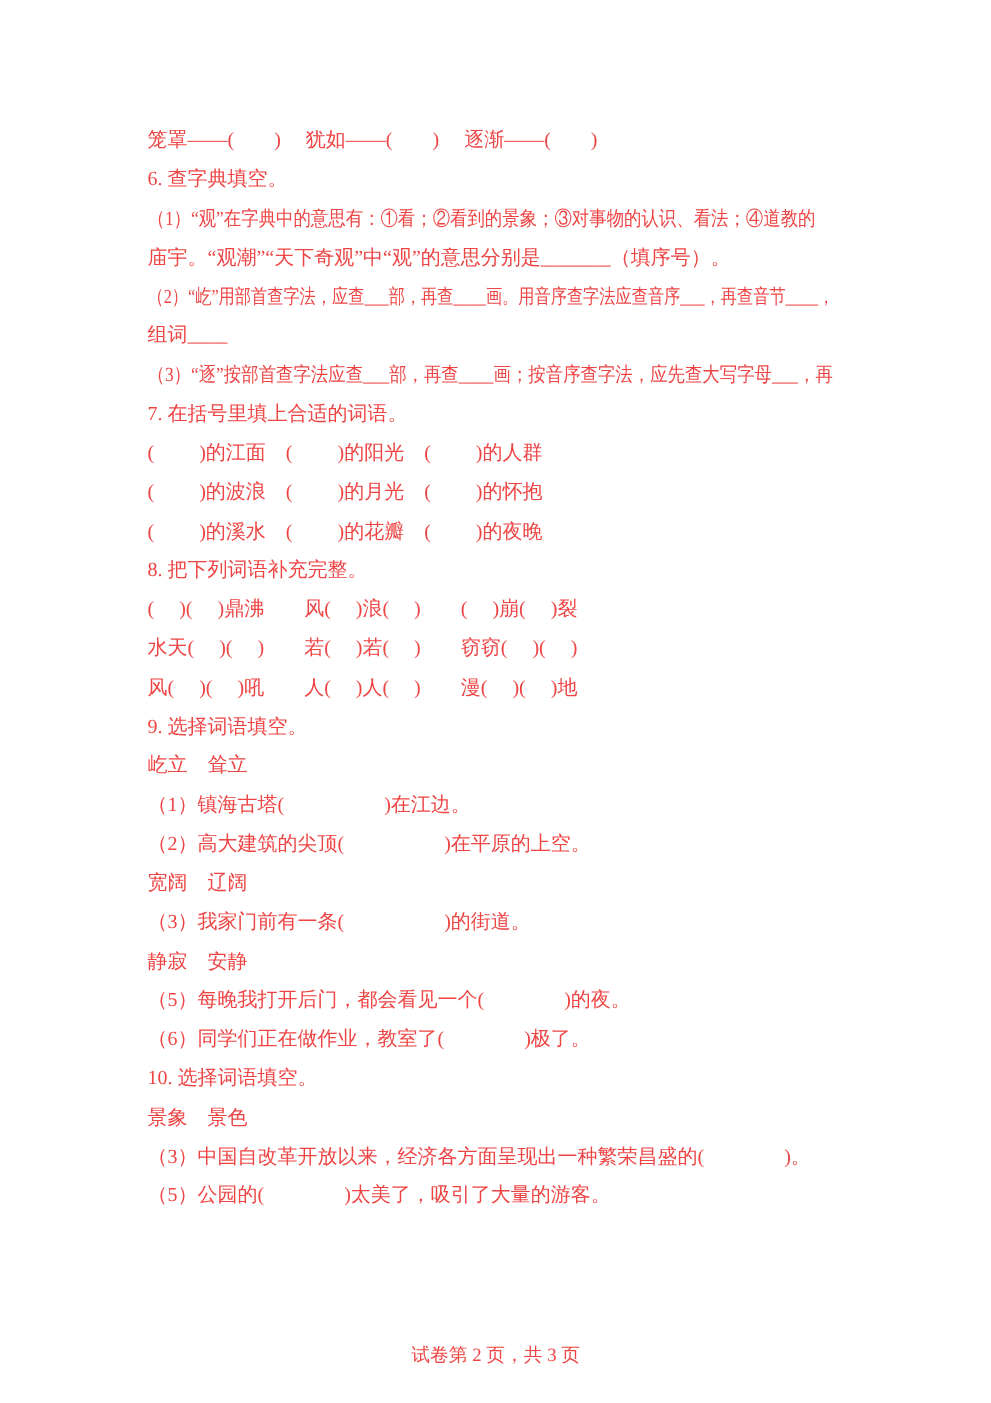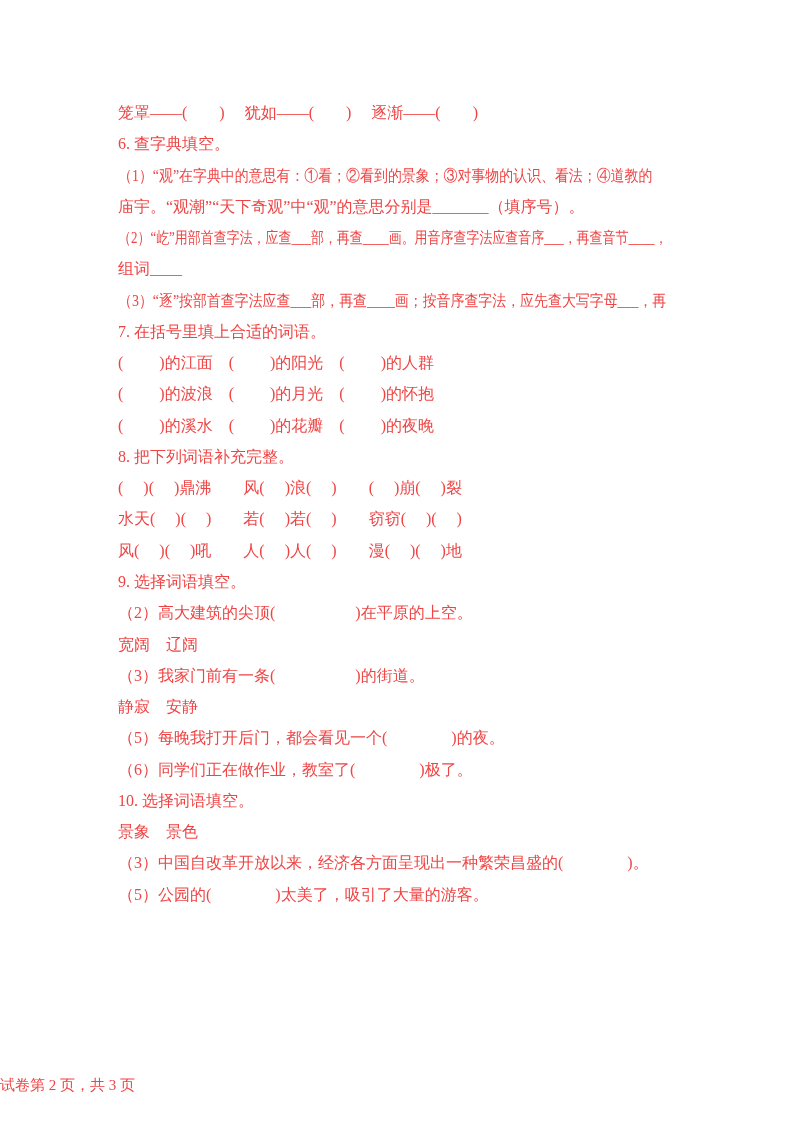--- a/index.html
+++ b/index.html
@@ -28,21 +28,21 @@
   
   .sq87 { transform: scaleX(0.87); transform-origin: 0 50%; }
   .sq81 { transform: scaleX(0.81); transform-origin: 0 50%; }
   .footer {
     position: absolute;
     left: 0;
     right: 0;
     top: 1070px;
     height: 31px;
     line-height: 31px;
-    text-align: left;
+    text-align: center;
     font-size: 15px;
     white-space: pre;
   }
 </style>
 </head>
 <body>
 
 <div class="page">
   <main class="content">
 
@@ -59,20 +59,22 @@
     <div class="line">(　　 )的江面　(　　 )的阳光　(　　 )的人群</div>
     <div class="line">(　　 )的波浪　(　　 )的月光　(　　 )的怀抱</div>
     <div class="line">(　　 )的溪水　(　　 )的花瓣　(　　 )的夜晚</div>
 
     <div class="line">8. 把下列词语补充完整。</div>
     <div class="line">(　 )(　 )鼎沸　　风(　 )浪(　 )　　(　 )崩(　 )裂</div>
     <div class="line">水天(　 )(　 )　　若(　 )若(　 )　　窃窃(　 )(　 )</div>
     <div class="line">风(　 )(　 )吼　　人(　 )人(　 )　　漫(　 )(　 )地</div>
 
     <div class="line">9. 选择词语填空。</div>
+    <div class="line">屹立　耸立</div>
+    <div class="line">（1）镇海古塔(　　　　　)在江边。</div>
     <div class="line">（2）高大建筑的尖顶(　　　　　)在平原的上空。</div>
     <div class="line">宽阔　辽阔</div>
     <div class="line">（3）我家门前有一条(　　　　　)的街道。</div>
     <div class="line">静寂　安静</div>
     <div class="line">（5）每晚我打开后门，都会看见一个(　　　　)的夜。</div>
     <div class="line">（6）同学们正在做作业，教室了(　　　　)极了。</div>
 
     <div class="line">10. 选择词语填空。</div>
     <div class="line">景象　景色</div>
     <div class="line">（3）中国自改革开放以来，经济各方面呈现出一种繁荣昌盛的(　　　　)。</div>

